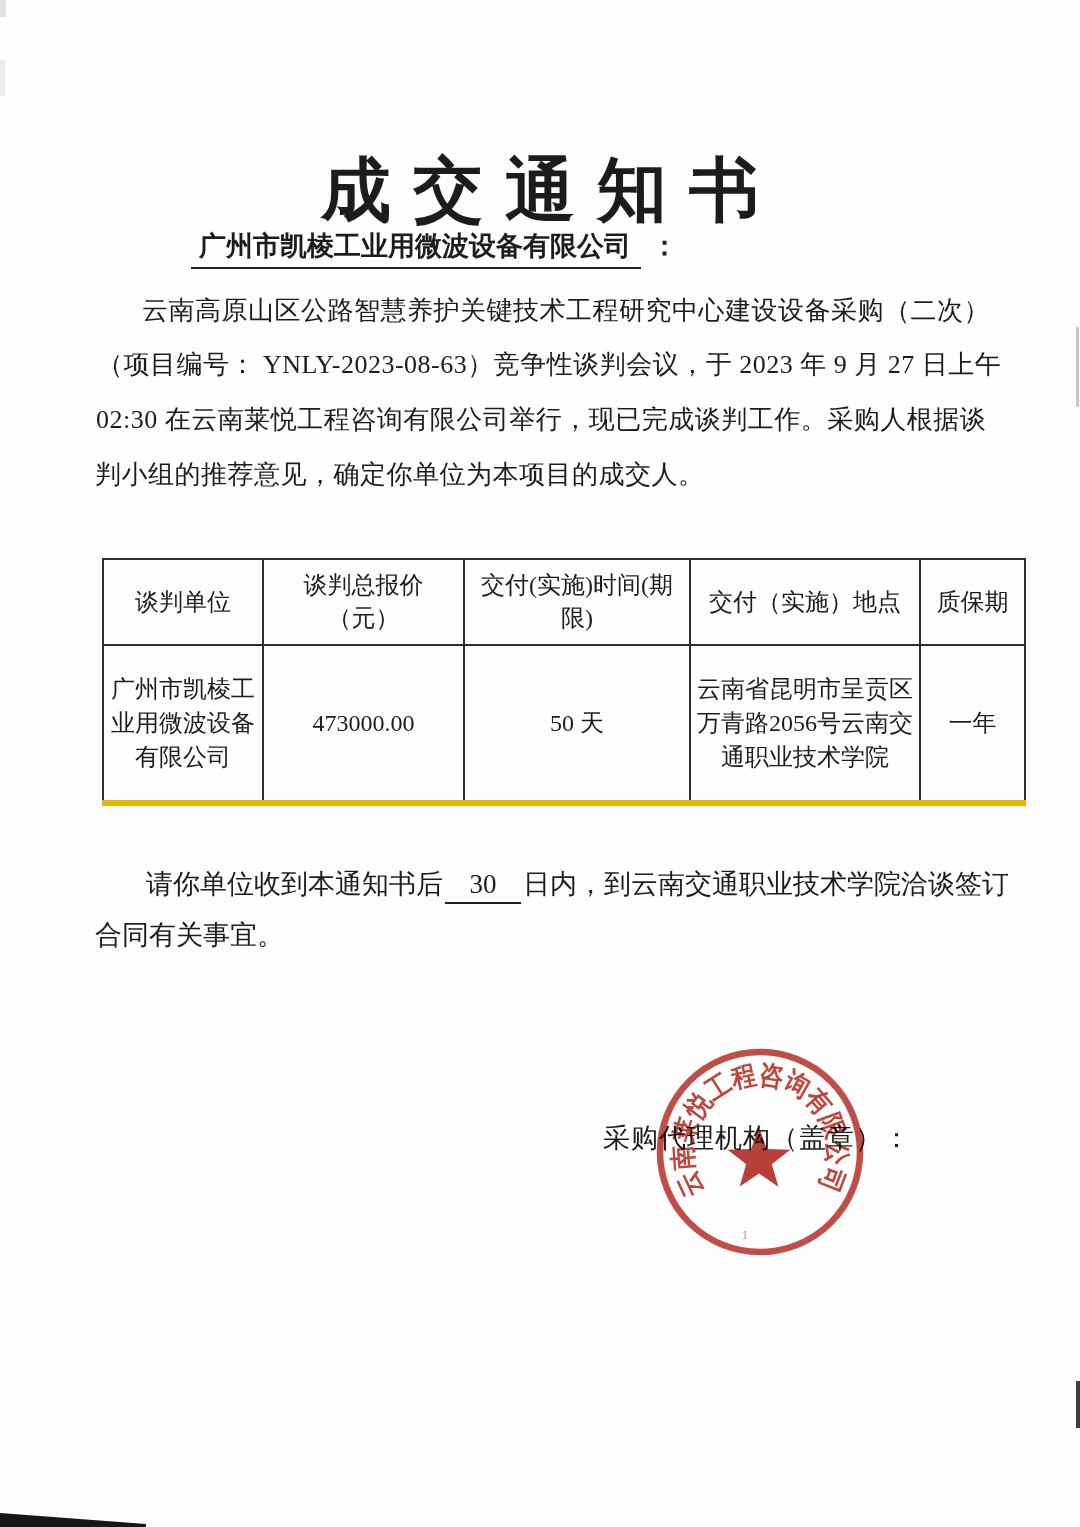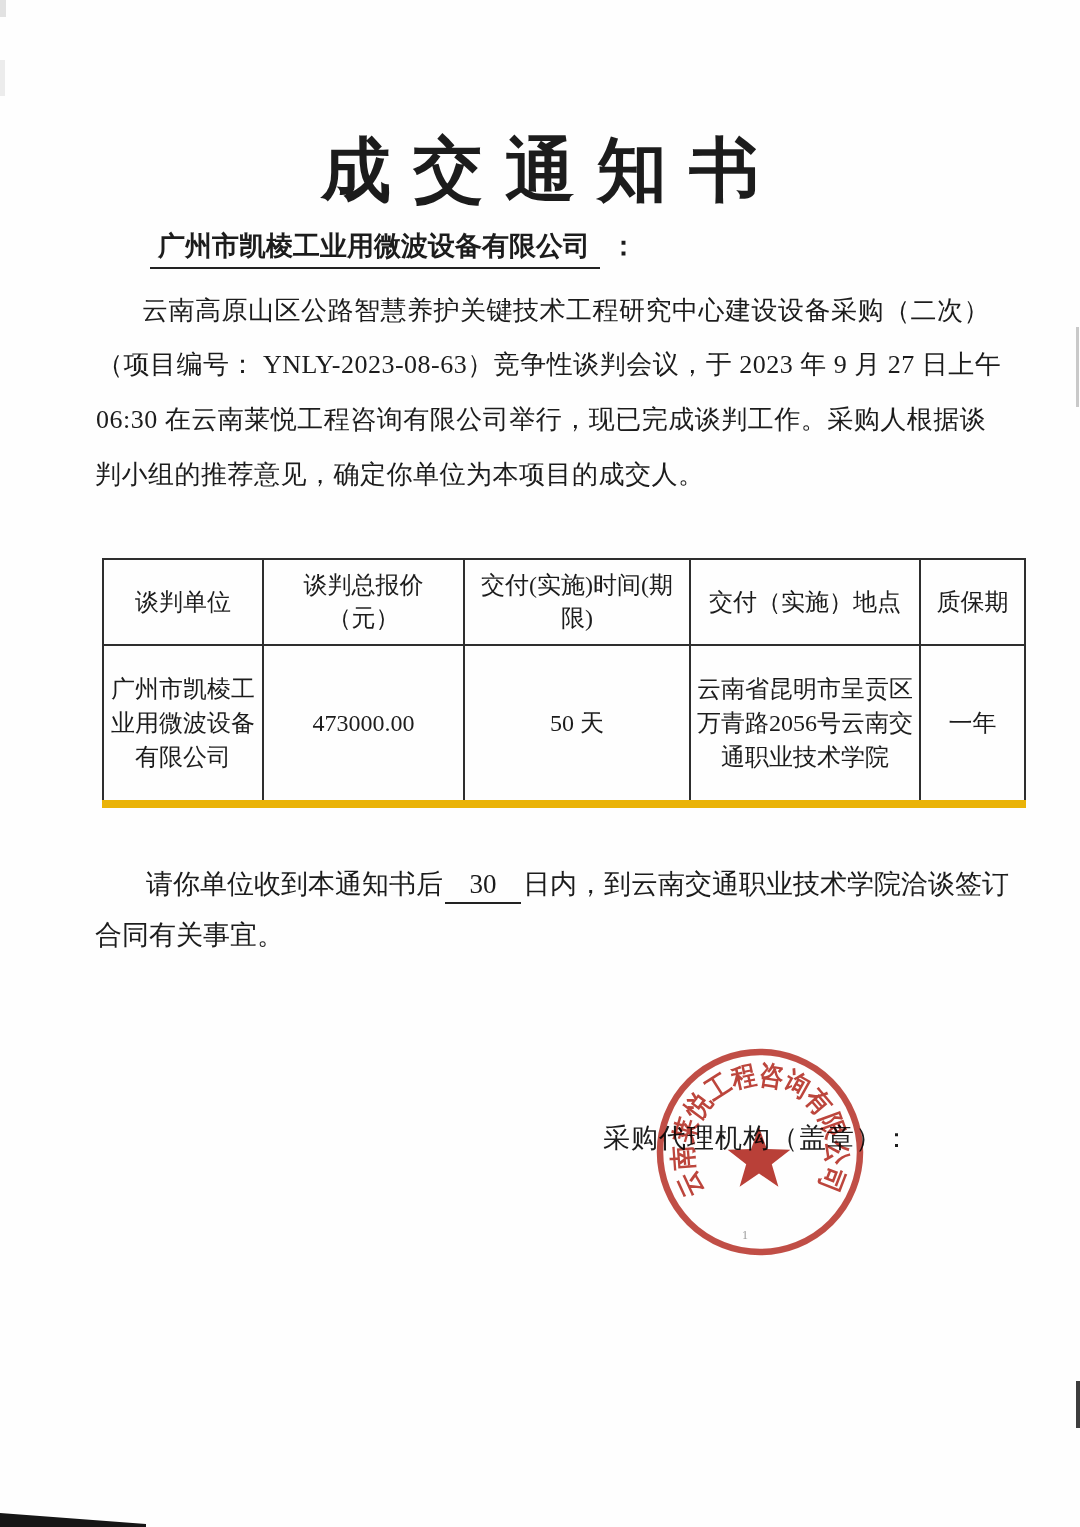--- a/index.html
+++ b/index.html
@@ -12,39 +12,40 @@
     width:1080px;
     height:1527px;
     margin:0 auto;
     background:#fefefe;
     color:#1c1c1c;
     overflow:hidden;
   }
   
   .doc-title{
     position:absolute;
-    top:124px; left:0; right:0;
+    top:144px; left:0; right:0;
     text-align:center;
     font-size:70px;
     font-weight:bold;
     letter-spacing:22px;
     text-indent:22px;
     white-space:nowrap;
   }
   
   .recipient-line{
     position:absolute;
     top:228px; left:150px;
     font-size:27px;
     font-weight:bold;
   }
   .recipient-name{
     border-bottom:2px solid #222;
     padding:0 10px 3px 8px;
     display:inline-block;
+    margin-left:41px;
   }
   .recipient-colon{ margin-left:10px; }
   
   .intro-line{
     position:absolute;
     font-size:26px;
     white-space:nowrap;
     letter-spacing:0.5px;
   }
   .intro-line.l1{ top:293px; left:142px; font-weight:normal; }
@@ -64,21 +65,21 @@
   table.award-table td{
     border:2px solid #2e2e2e;
     text-align:center;
     vertical-align:middle;
     white-space:pre-line;
     line-height:34px;
     padding:2px 4px;
   }
   table.award-table tr.hdr td{ height:80px; line-height:33px; }
   table.award-table tr.bdy td{ height:150px;margin-top:48px; }
-  table.award-table{ border-bottom:8px solid #eab308; }
+  table.award-table{ border-bottom:6px solid #eab308; }
   .c1{width:150px}.c2{width:191px}.c3{width:216px}.c4{width:220px}.c5{width:95px}
   
   .closing-line{
     position:absolute;
     font-size:27px;
     white-space:nowrap;
   }
   .closing-line.l1{ top:861px; left:146px; }
   .closing-line.l2{ top:917px; left:95px; }
   .blank-underline{
@@ -149,21 +150,21 @@
   <div class="doc-title">成交通知书</div>
 
   <div class="recipient-line">
     <span class="recipient-name">广州市凯棱工业用微波设备有限公司</span><span class="recipient-colon">：</span>
   </div>
 
   <div class="intro-line l1">云南高原山区公路智慧养护关键技术工程研究中心建设设备采购（二次）</div>
   <div class="intro-line l2">
     <span class="seg-bold">（项目编号： YNLY-2023-08-63）</span><span>竞争性谈判会议，于 2023 年 9 月 27 日上午</span>
   </div>
-  <div class="intro-line l3">06:30 在云南莱悦工程咨询有限公司举行，现已完成谈判工作。采购人根据谈</div>
+  <div class="intro-line l3">02:30 在云南莱悦工程咨询有限公司举行，现已完成谈判工作。采购人根据谈</div>
   <div class="intro-line l4">判小组的推荐意见，确定你单位为本项目的成交人。</div>
 
   <table class="award-table">
     <tbody>
         <tr class="hdr">
       <td class="c1">谈判单位</td>
       <td class="c2">谈判总报价
 （元）</td>
       <td class="c3">交付(实施)时间(期
 限)</td>

